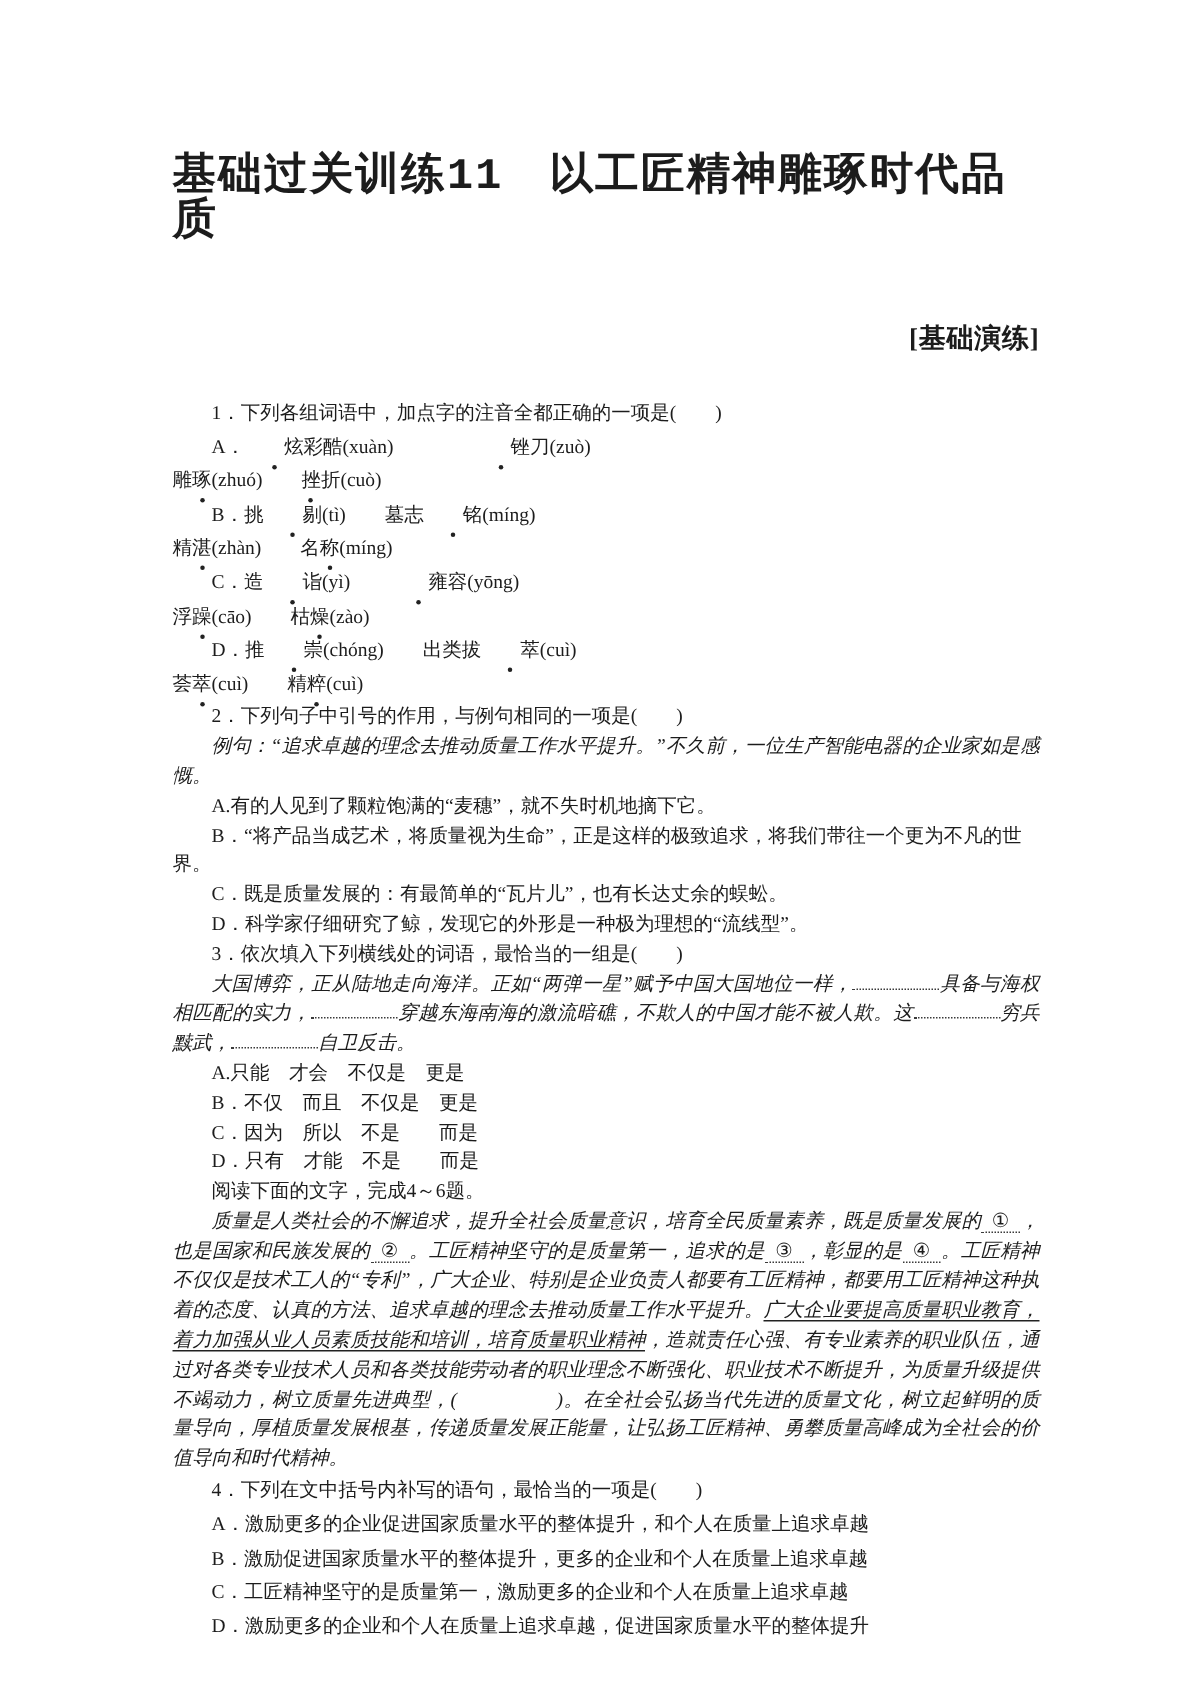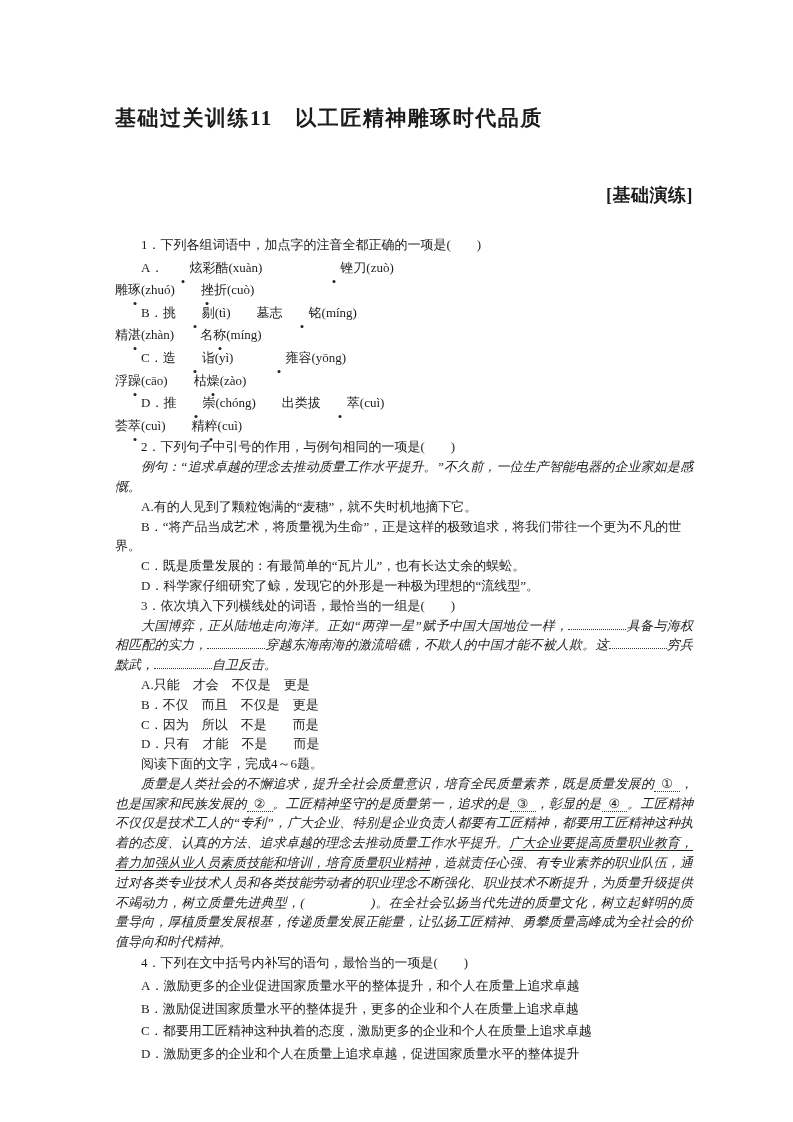--- a/index.html
+++ b/index.html
@@ -4,23 +4,23 @@
 <style>
   html, body { margin:0; padding:0; }
   body {
     width:793px; height:1122px;
     background:#ffffff; color:#1c1c1c;
     font-family:"Liberation Serif", serif;
     overflow:hidden;
   }
   .page { padding:103px 100px 0 115px; box-sizing:border-box; }
   .doc-title {
-    font-size:21px; font-weight:bold; margin:0;
+    font-size:29px; font-weight:bold; margin:0;
     letter-spacing:1.5px; line-height:30px;
-    font-family:Liberation Serif, serif;
+    font-family:Liberation Mono, monospace;
   }
   .section-heading {
     font-size:18px; font-weight:bold;
     margin:50px 0 0 0; line-height:24px; letter-spacing:0.5px;text-align:right;
   }
   .doc-body { margin-top:27px; font-size:13px; }
   .doc-body p { margin:0; line-height:22.6px; }
   .doc-body p.tight { line-height:19.8px; }
   .doc-body p.opt4 { line-height:22.8px; }
   .ind { text-indent:2em; }
@@ -77,16 +77,16 @@
       <p class="kai tight"><span>大国博弈，正从陆地走向海洋。正如“两弹一星”赋予中国大国地位一样，</span><span class="blank"></span><span>具备与海权相匹配的实力，</span><span class="blank"></span><span>穿越东海南海的激流暗礁，不欺人的中国才能不被人欺。这</span><span class="blank"></span><span>穷兵黩武，</span><span class="blank"></span><span>自卫反击。</span></p>
       <p class="ind tight"><span>A.只能　才会　不仅是　更是</span></p>
       <p class="ind tight"><span>B．不仅　而且　不仅是　更是</span></p>
       <p class="ind tight"><span>C．因为　所以　不是　　而是</span></p>
       <p class="ind tight"><span>D．只有　才能　不是　　而是</span></p>
       <p class="ind tight"><span>阅读下面的文字，完成4～6题。</span></p>
       <p class="kai tight"><span>质量是人类社会的不懈追求，提升全社会质量意识，培育全民质量素养，既是质量发展的</span><span class="circ">①</span><span>，也是国家和民族发展的</span><span class="circ">②</span><span>。工匠精神坚守的是质量第一，追求的是</span><span class="circ">③</span><span>，彰显的是</span><span class="circ">④</span><span>。工匠精神不仅仅是技术工人的“专利”，广大企业、特别是企业负责人都要有工匠精神，都要用工匠精神这种执着的态度、认真的方法、追求卓越的理念去推动质量工作水平提升。</span><span class="ul">广大企业要提高质量职业教育，着力加强从业人员素质技能和培训，培育质量职业精神</span><span>，造就责任心强、有专业素养的职业队伍，通过对各类专业技术人员和各类技能劳动者的职业理念不断强化、职业技术不断提升，为质量升级提供不竭动力，树立质量先进典型，(　　　　　)。在全社会弘扬当代先进的质量文化，树立起鲜明的质量导向，厚植质量发展根基，传递质量发展正能量，让弘扬工匠精神、勇攀质量高峰成为全社会的价值导向和时代精神。</span></p>
       <p class="ind opt4"><span>4．下列在文中括号内补写的语句，最恰当的一项是(　　)</span></p>
       <p class="ind opt4"><span>A．激励更多的企业促进国家质量水平的整体提升，和个人在质量上追求卓越</span></p>
       <p class="ind opt4"><span>B．激励促进国家质量水平的整体提升，更多的企业和个人在质量上追求卓越</span></p>
-      <p class="ind opt4"><span>C．都要用工匠精神这种执着的态度，激励更多的企业和个人在质量上追求卓越</span></p>
+      <p class="ind opt4"><span>C．工匠精神坚守的是质量第一，激励更多的企业和个人在质量上追求卓越</span></p>
       <p class="ind opt4"><span>D．激励更多的企业和个人在质量上追求卓越，促进国家质量水平的整体提升</span></p>
     </div>
 </div>
 
 </body></html>

